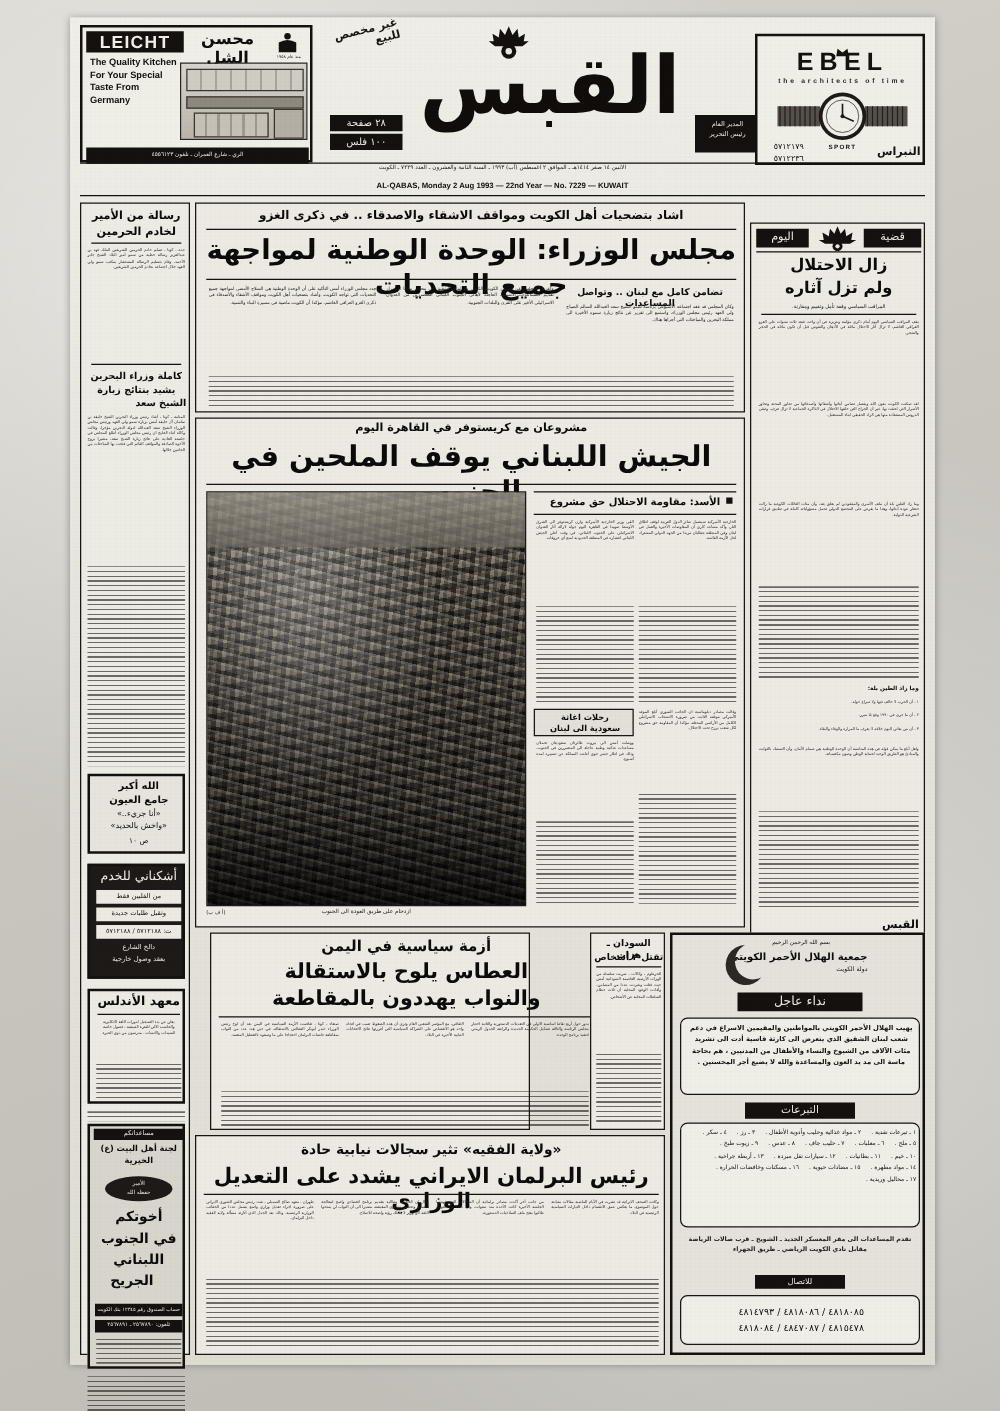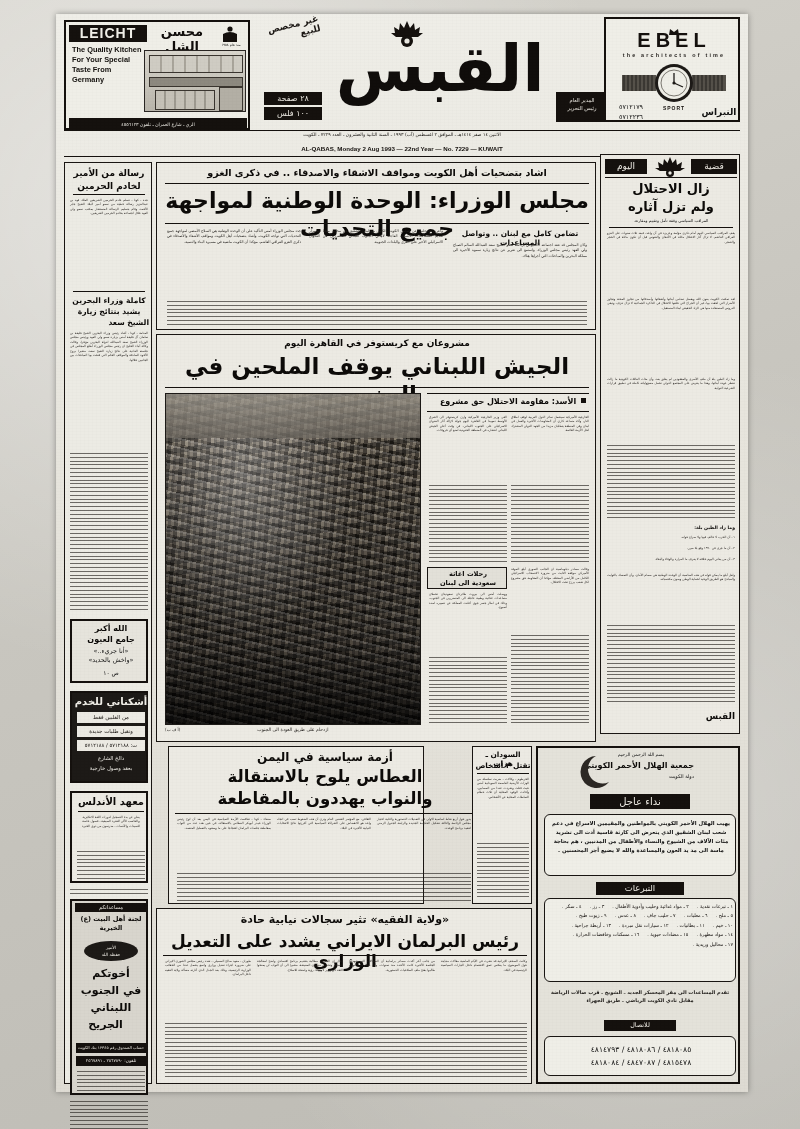--- a/index.html
+++ b/index.html
@@ -99,21 +99,21 @@
       <div class="blk ar logoglyph" style="left:0;top:6px;width:244px;text-align:center;font-size:64px;line-height:90px;">القبس</div>
     </div>
 
     <div class="blk" style="left:208px;top:78px;width:58px;height:30px;">
       <div class="blk inv ar" style="left:0;top:0;width:58px;height:13px;font-size:8px;text-align:center;line-height:13px;">٢٨ صفحة</div>
       <div class="blk inv ar" style="left:0;top:15px;width:58px;height:13px;font-size:8px;text-align:center;line-height:13px;">١٠٠ فلس</div>
     </div>
     <div class="blk inv ar" style="left:500px;top:78px;width:52px;height:30px;font-size:5.2px;text-align:center;line-height:1.5;padding-top:5px;white-space:pre-line;">المدير العام
 رئيس التحرير</div>
 
-    <div class="blk bx2" style="left:548px;top:3px;width:136px;height:105px;background:#efeee7;">
+    <div class="blk bx2" style="left:548px;top:13px;width:136px;height:105px;background:#efeee7;">
       <div class="blk" style="left:62px;top:2px;width:12px;height:9px;">
         <svg viewBox="0 0 12 9" width="12" height="9">
               <path d="M1 8 L2 2 L6 5 L10 2 L11 8 Z" fill="#15110e"></path>
             </svg>
       </div>
       <div class="blk" style="left:0;top:10px;width:136px;text-align:center;font-family:'Liberation Sans',sans-serif;font-size:20px;font-weight:bold;letter-spacing:5px;color:#15110e;">EBEL</div>
       <div class="blk" style="left:0;top:33px;width:136px;text-align:center;font-family:'Liberation Sans',sans-serif;font-size:5.4px;letter-spacing:2.2px;font-weight:bold;color:#2a2623;">the architects of time</div>
       <div class="blk" style="left:14px;top:44px;width:108px;height:40px;">
         <svg viewBox="0 0 108 40" width="108" height="40">
           <rect x="2" y="12" width="34" height="16" fill="#55514a"></rect>
@@ -164,21 +164,21 @@
 
     <div class="blk bx2" style="left:5px;top:456px;width:78px;height:64px;background:#e6e4dc;">
       <div class="blk ar ctr hl" style="left:0;top:3px;width:78px;font-size:8px;">الله أكبر</div>
       <div class="blk ar ctr hl" style="left:0;top:14px;width:78px;font-size:8px;">جامع العيون</div>
       <div class="blk ar ctr" style="left:0;top:26px;width:78px;font-size:6.4px;">«أنا جريء..»</div>
       <div class="blk ar ctr" style="left:0;top:35px;width:78px;font-size:6.4px;">«واخش بالحديد»</div>
       <div class="blk ar ctr" style="left:0;top:48px;width:78px;font-size:6px;">ص ١٠</div>
     </div>
 
     <div class="blk bx2" style="left:5px;top:528px;width:78px;height:92px;background:#1d1a17;">
-      <div class="blk ar ctr" style="left:0;top:3px;width:78px;font-size:10px;font-weight:bold;color:#f0eee7;">أشكناني للخدم</div>
+      <div class="blk ar ctr" style="left:0;top:3px;width:78px;font-size:10px;font-weight:normal;color:#f0eee7;">أشكناني للخدم</div>
       <div class="blk ar ctr" style="left:5px;top:19px;width:68px;height:11px;background:#eceae3;color:#15110e;font-size:5.4px;line-height:11px;">من الفلبين فقط</div>
       <div class="blk ar ctr" style="left:5px;top:33px;width:68px;height:11px;background:#eceae3;color:#15110e;font-size:5.4px;line-height:11px;">وتقبل طلبات جديدة</div>
       <div class="blk ar ctr" style="left:5px;top:47px;width:68px;height:11px;background:#eceae3;color:#15110e;font-size:5.2px;line-height:11px;">ت: ٥٧١٢١٨٨ / ٥٧١٢١٨٨</div>
       <div class="blk ar ctr" style="left:0;top:62px;width:78px;font-size:5.4px;color:#eceae3;">دالخ الشارع</div>
       <div class="blk ar ctr" style="left:0;top:72px;width:78px;font-size:5.4px;color:#eceae3;">بعقد وصول خارجية</div>
     </div>
 
     <div class="blk bx2" style="left:5px;top:628px;width:78px;height:92px;background:#eceae3;">
       <div class="blk ar ctr hl" style="left:0;top:3px;width:78px;font-size:10px;">معهد الأندلس</div>
       <div class="blk rule" style="left:6px;top:18px;width:66px;height:.8px;"></div>
@@ -245,21 +245,21 @@
     <div class="blk bx" style="left:270px;top:232px;width:80px;height:22px;background:#e2e0d8;">
       <div class="blk ar ctr hl" style="left:0;top:2px;width:80px;font-size:6.6px;">رحلات اغاثة</div>
       <div class="blk ar ctr hl" style="left:0;top:11px;width:80px;font-size:6.6px;">سعودية الى لبنان</div>
     </div>
     <div class="blk ar tiny" style="left:272px;top:257px;width:78px;">ووصلت أمس الى بيروت طائرتان سعوديتان تحملان مساعدات غذائية وطبية عاجلة الى المتضررين في الجنوب، وذلك في اطار جسر جوي أعلنت المملكة عن تسييره لمدة أسبوع.</div>
     <div class="blk ar tiny" style="left:354px;top:232px;width:78px;">وقالت مصادر دبلوماسية ان الجانب السوري أبلغ الموفد الأميركي موقفه الثابت من ضرورة الانسحاب الاسرائيلي الكامل من الأراضي المحتلة، مؤكدا أن المقاومة حق مشروع لكل شعب يرزح تحت الاحتلال.</div>
     <div class="blk lines-l" style="left:272px;top:322px;width:78px;height:66px;"></div>
     <div class="blk lines-l" style="left:354px;top:300px;width:78px;height:88px;"></div>
   </div>
 
-  <div class="blk bx" style="left:544px;top:140px;width:140px;height:580px;background:#eceae3;">
+  <div class="blk bx" style="left:544px;top:164px;width:140px;height:580px;background:#eceae3;">
     <div class="blk inv ar ctr" style="left:4px;top:4px;width:42px;height:15px;font-size:9px;line-height:15px;">اليوم</div>
     <div class="blk inv ar ctr" style="left:90px;top:4px;width:46px;height:15px;font-size:9px;line-height:15px;">قضية</div>
     <div class="blk" style="left:54px;top:2px;width:30px;height:20px;">
       <svg viewBox="0 0 30 20" width="30" height="20">
             <g fill="#15110e">
         <path d="M15 0 L17.5 6 L21 2 L22 8 L27 5 L26 11 L30 11 L25 14 L5 14 L0 11 L4 11 L3 5 L8 8 L9 2 L12.5 6 Z"></path>
         <circle cx="15" cy="16" r="4"></circle>
             </g>
             <circle cx="15" cy="16" r="1.7" fill="#e9e7e0"></circle>
           </svg>

